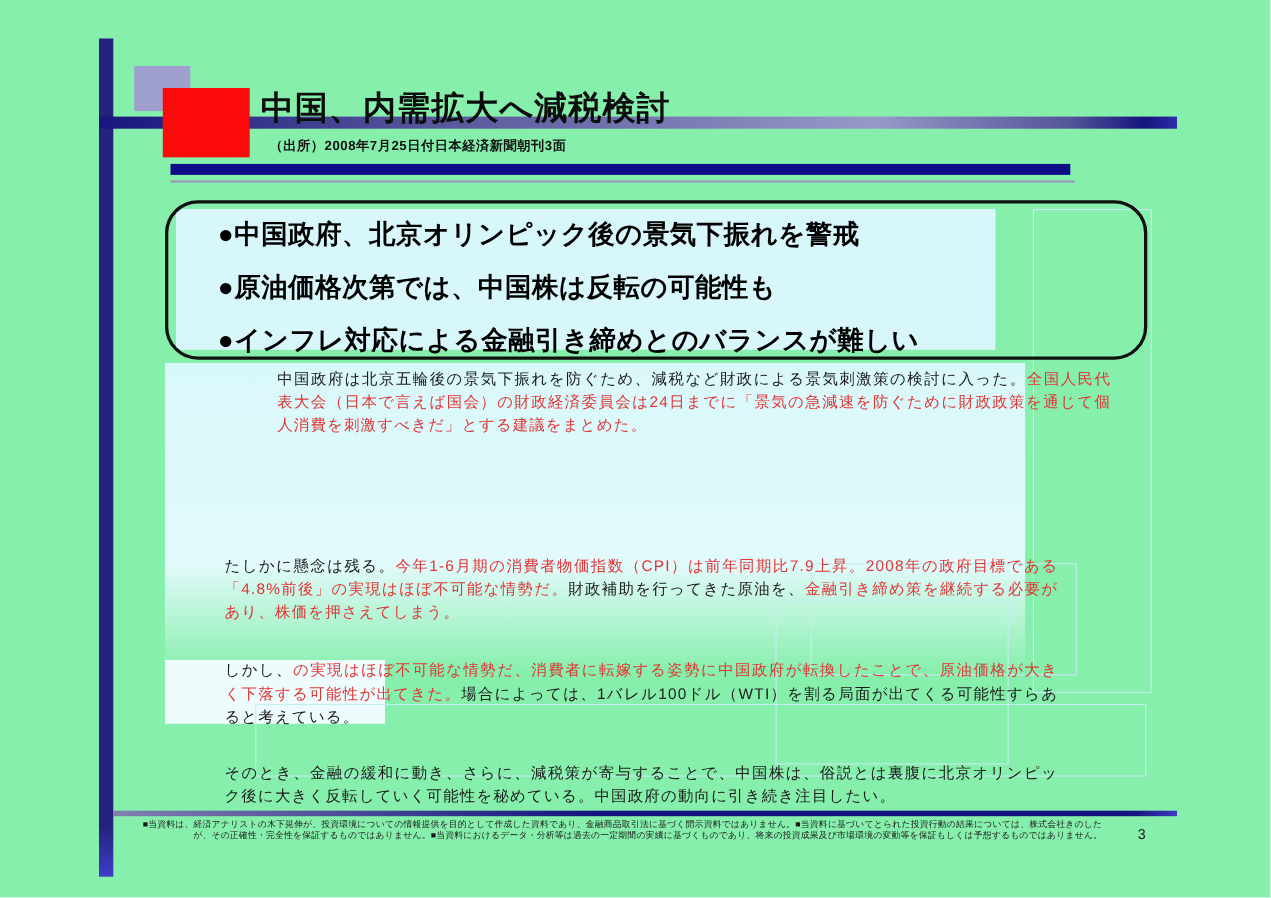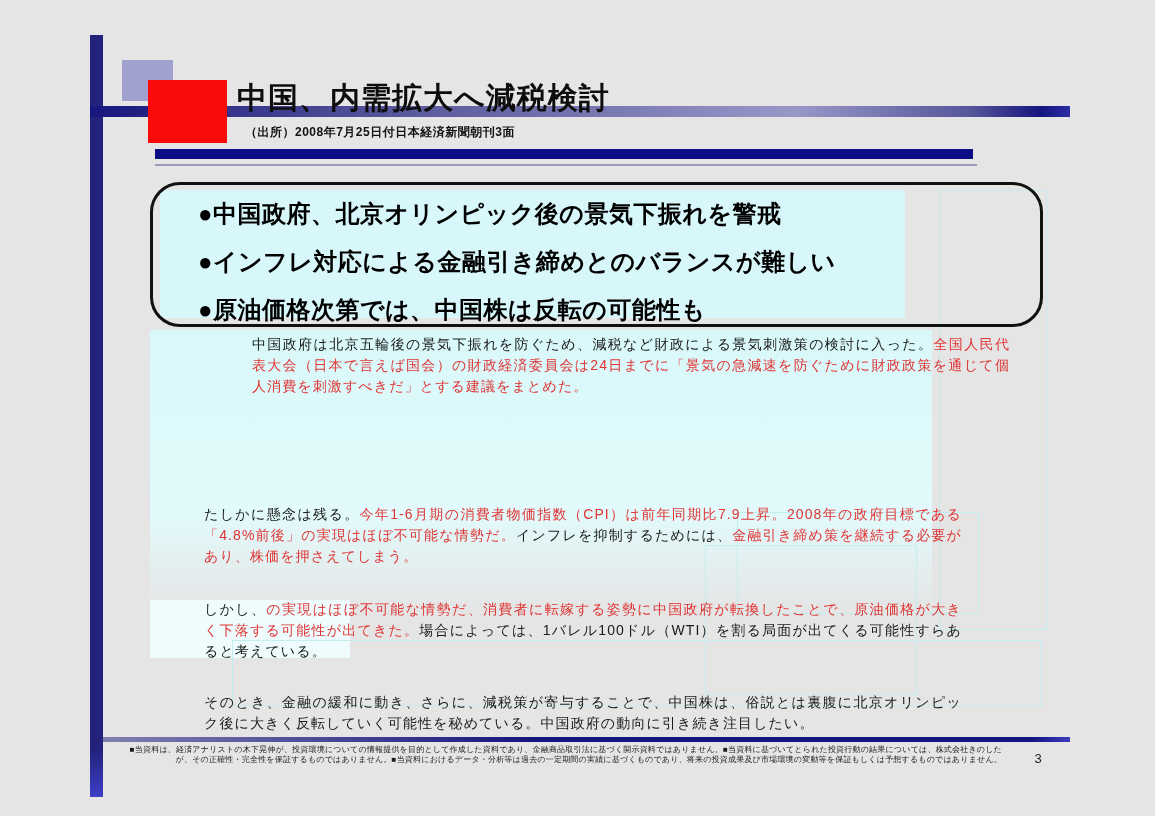--- a/index.html
+++ b/index.html
@@ -1,17 +1,17 @@
 <!DOCTYPE html>
 <html><head>
 <meta charset="utf-8">
 <style>
   html,body{margin:0;padding:0;background:#fff;}
   #slide{
-    position:relative;width:1155px;height:816px;background:#e5e5e5;overflow:hidden;
+    position:relative;width:1155px;height:816px;background:#86efac;overflow:hidden;
     font-family:"Liberation Sans","DejaVu Sans",sans-serif;
   }
   
   .left-bar{position:absolute;left:90px;top:35px;width:13px;height:762px;
     background:linear-gradient(to bottom,#23237e 0%,#23237e 94%,#3e3ec8 100%);}
   .top-grad-bar{position:absolute;left:90px;top:106px;width:980px;height:11px;
     background:linear-gradient(to right,#16167e 0%,#55559a 30%,#9898c8 72%,#55559a 90%,#15157e 97%,#2d2da8 100%);}
   .lavender-sq{position:absolute;left:122px;top:60px;width:51px;height:41px;background:#9fa0cd;}
   .red-sq{position:absolute;left:148px;top:80px;width:79px;height:63px;background:#fb0a0a;z-index:4;}
   .slide-title{position:absolute;left:237px;top:58px;font-size:30px;font-weight:bold;color:#0d0d0d;
@@ -68,28 +68,28 @@
   <div class="navy-bar2"></div>
   <div class="thin-line"></div>
 
   <h1 class="slide-title">中国、内需拡大へ減税検討</h1>
   <div class="source-line">（出所）2008年7月25日付日本経済新聞朝刊3面</div>
 
   <div class="wash-box"></div>
   <div class="rounded-box"></div>
   <div class="bullets">
     <p class="bullet">●中国政府、北京オリンピック後の景気下振れを警戒</p>
+    <p class="bullet">●原油価格次第では、中国株は反転の可能性も</p>
     <p class="bullet">●インフレ対応による金融引き締めとのバランスが難しい</p>
-    <p class="bullet">●原油価格次第では、中国株は反転の可能性も</p>
   </div>
 
   <p class="para p1"><span>中国政府は北京五輪後の景気下振れを防ぐため、減税など財政による景気刺激策の検討に入った。</span><span class="t-red">全国人民代表大会（日本で言えば国会）の財政経済委員会は24日までに「景気の急減速を防ぐために財政政策を通じて個人消費を刺激すべきだ」とする建議をまとめた。</span></p>
 
 
-  <p class="para p3"><span>たしかに懸念は残る。</span><span class="t-red">今年1-6月期の消費者物価指数（CPI）は前年同期比7.9上昇。2008年の政府目標である「4.8%前後」の実現はほぼ不可能な情勢だ。</span><span>インフレを抑制するためには、</span><span class="t-red">金融引き締め策を継続する必要があり、株価を押さえてしまう。</span></p>
+  <p class="para p3"><span>たしかに懸念は残る。</span><span class="t-red">今年1-6月期の消費者物価指数（CPI）は前年同期比7.9上昇。2008年の政府目標である「4.8%前後」の実現はほぼ不可能な情勢だ。</span><span>財政補助を行ってきた原油を、</span><span class="t-red">金融引き締め策を継続する必要があり、株価を押さえてしまう。</span></p>
 
   <p class="para p4"><span>しかし、</span><span class="t-red">の実現はほぼ不可能な情勢だ、消費者に転嫁する姿勢に中国政府が転換したことで、原油価格が大きく下落する可能性が出てきた。</span><span>場合によっては、1バレル100ドル（WTI）を割る局面が出てくる可能性すらあると考えている。</span></p>
 
   <p class="para p5"><span>そのとき、金融の緩和に動き、さらに、減税策が寄与することで、中国株は、俗説とは裏腹に北京オリンピック後に大きく反転していく可能性を秘めている。中国政府の動向に引き続き注目したい。</span></p>
 
   <div class="footer">
     <span class="footer-line">■当資料は、経済アナリストの木下晃伸が、投資環境についての情報提供を目的として作成した資料であり、金融商品取引法に基づく開示資料ではありません。■当資料に基づいてとられた投資行動の結果については、株式会社きのした</span>
     <span class="footer-line">が、その正確性・完全性を保証するものではありません。■当資料におけるデータ・分析等は過去の一定期間の実績に基づくものであり、将来の投資成果及び市場環境の変動等を保証もしくは予想するものではありません。</span>
   </div>
 

